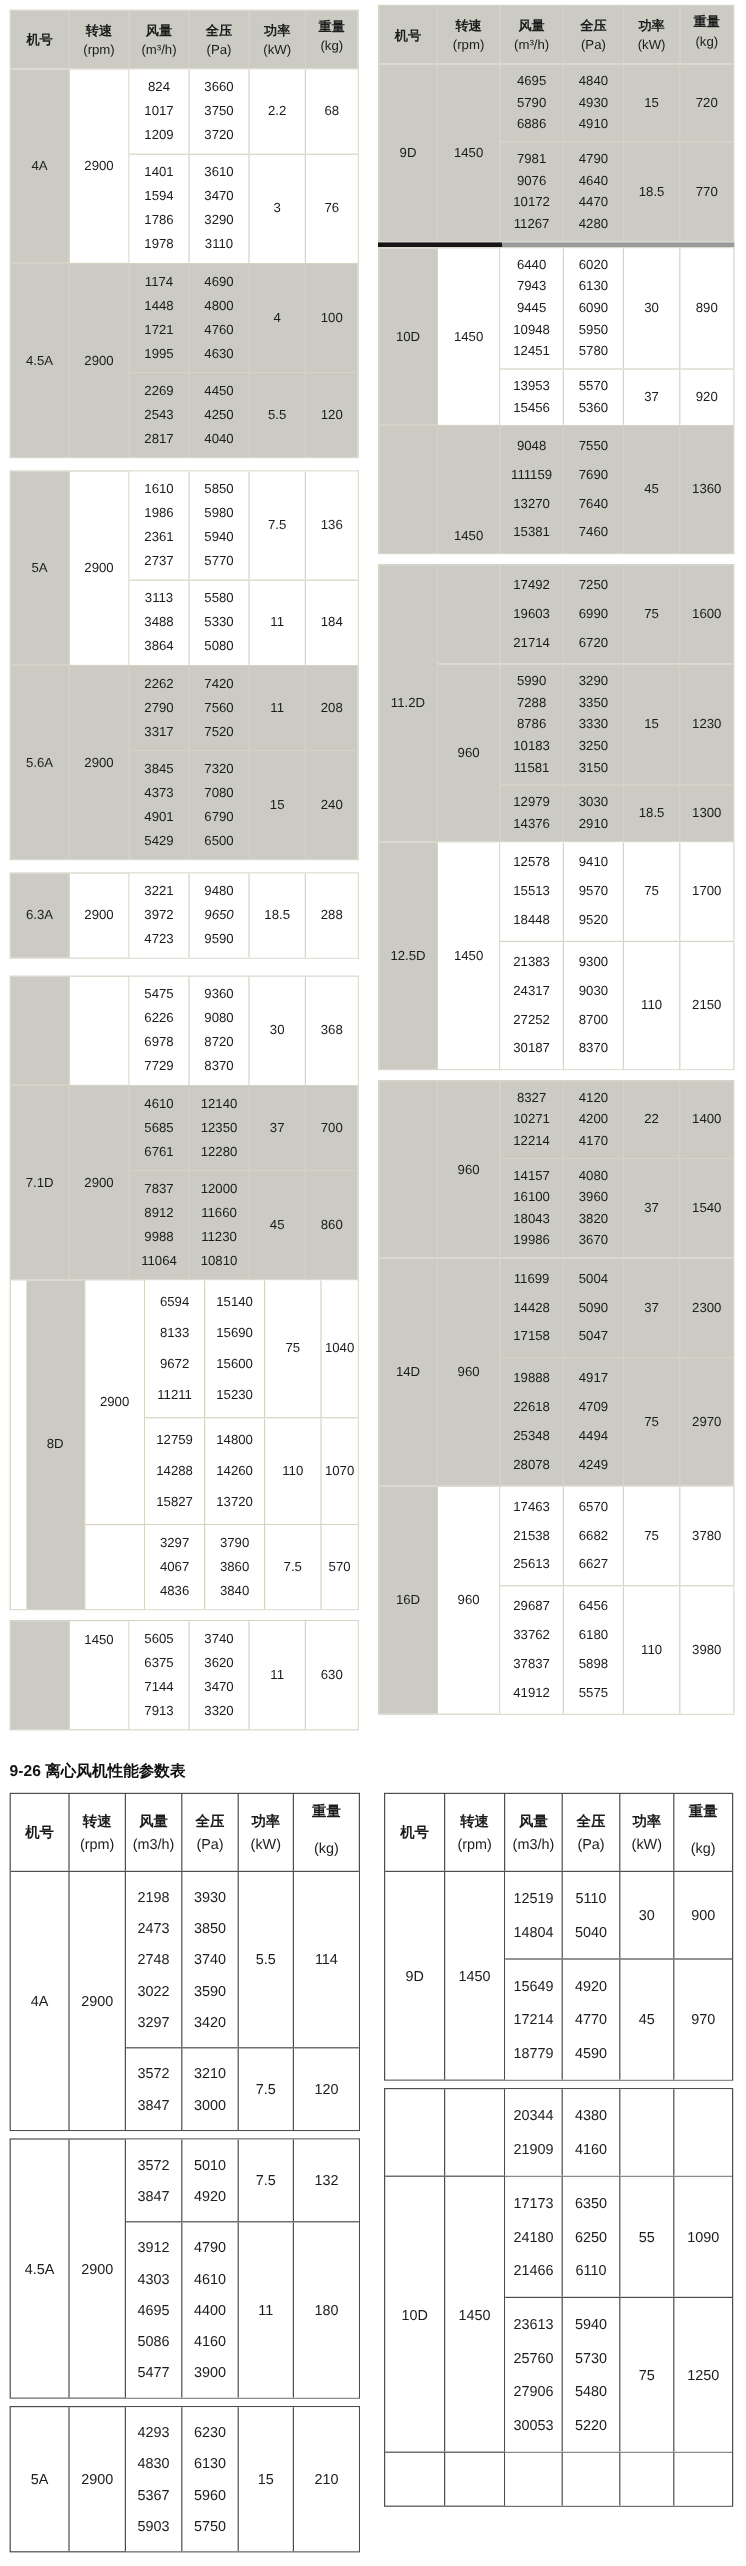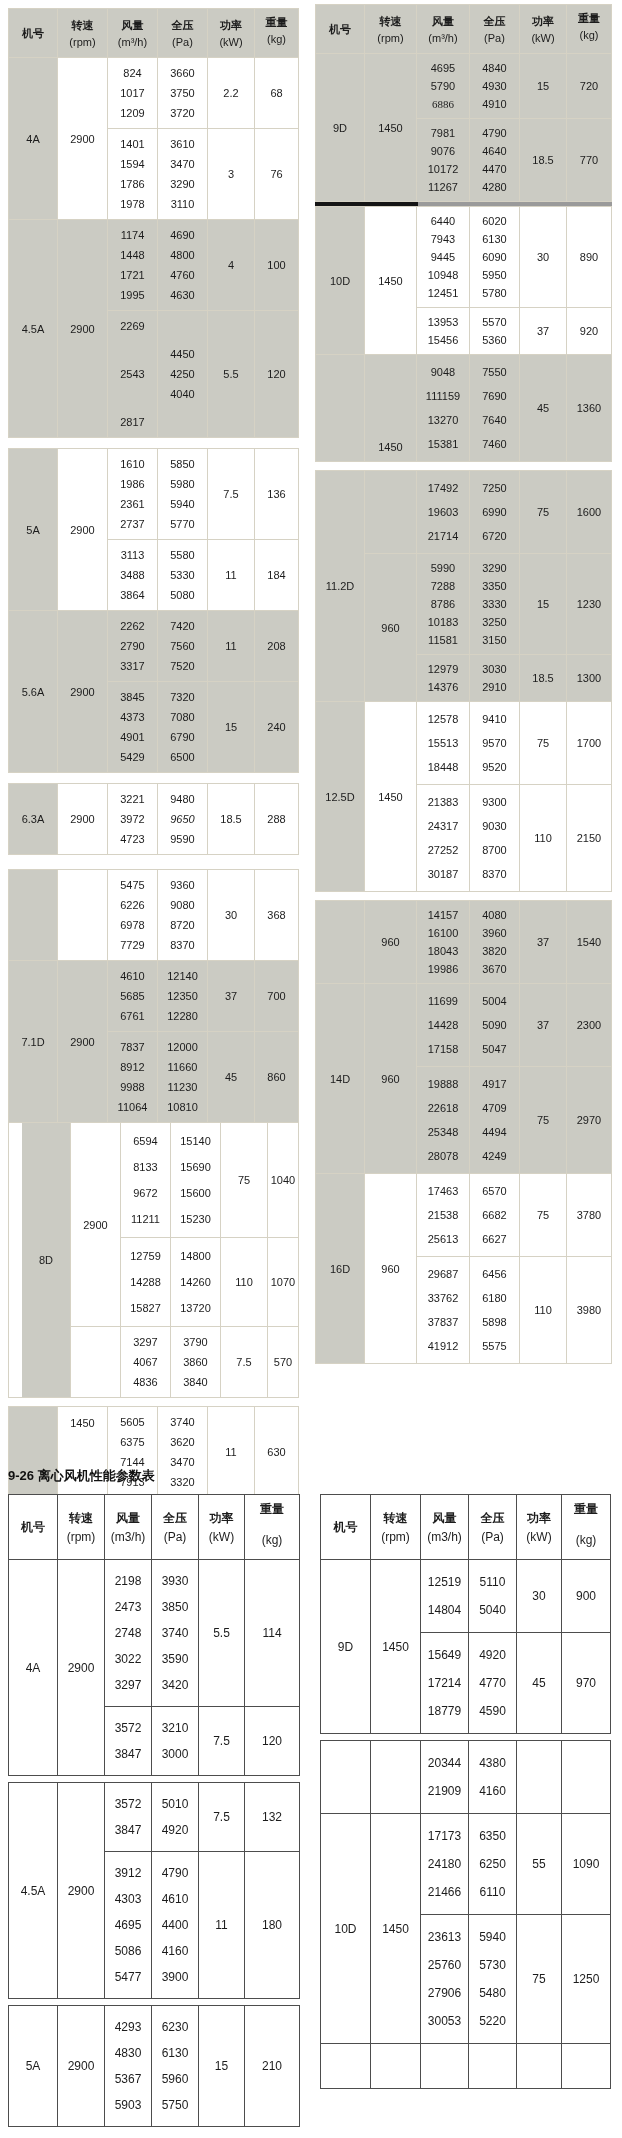--- a/index.html
+++ b/index.html
@@ -142,21 +142,21 @@
                   <div class="col" style="width: 50px; padding: 5px 0px;">
                     <div class="ln" style="height: 20px;">4690</div>
                     <div class="ln" style="height: 20px;">4800</div>
                     <div class="ln" style="height: 20px;">4760</div>
                     <div class="ln" style="height: 20px;">4630</div>
                   </div>
                   <div class="pw" style="width: 47px;">4</div>
                   <div class="wt">100</div>
                 </div>
                 <div class="grp">
-                  <div class="col" style="width: 50px; padding: 5px 0px; gap: 28px;">
+                  <div class="col" style="width: 50px; padding: 5px 0px;">
                     <div class="ln" style="height: 20px;">2269</div>
                     <div class="ln" style="height: 20px;">2543</div>
                     <div class="ln" style="height: 20px;">2817</div>
                   </div>
                   <div class="col" style="width: 50px; padding: 5px 0px;">
                     <div class="ln" style="height: 20px;">4450</div>
                     <div class="ln" style="height: 20px;">4250</div>
                     <div class="ln" style="height: 20px;">4040</div>
                   </div>
                   <div class="pw" style="width: 47px;">5.5</div>
@@ -465,21 +465,21 @@
         <div class="sec sh">
           <div class="mcell" style="width: 49px;">9D</div>
           <div class="rwrap">
             <div class="rblk">
               <div class="rcell" style="width: 52px;">1450</div>
               <div class="grps">
                 <div class="grp">
                   <div class="col" style="width: 53px; padding: 5px 0px;">
                     <div class="ln" style="height: 18px;">4695</div>
                     <div class="ln" style="height: 18px;">5790</div>
-                    <div class="ln" style="height: 18px; font-family: Liberation Serif, serif;">6886</div>
+                    <div class="ln" style="height: 18px;">6886</div>
                   </div>
                   <div class="col" style="width: 50px; padding: 5px 0px;">
                     <div class="ln" style="height: 18px;">4840</div>
                     <div class="ln" style="height: 18px;">4930</div>
                     <div class="ln" style="height: 18px;">4910</div>
                   </div>
                   <div class="pw" style="width: 47px;">15</div>
                   <div class="wt">720</div>
                 </div>
                 <div class="grp">
@@ -675,20 +675,34 @@
         </div>
       </div>
       <div class="gapper" style="height: 8px;"></div>
       <div class="block">
         <div class="sec sh">
           <div class="mcell" style="width: 49px;"></div>
           <div class="rwrap">
             <div class="rblk">
               <div class="rcell" style="width: 52px;">960</div>
               <div class="grps">
+                <div class="grp">
+                  <div class="col" style="width: 53px; padding: 5px 0px;">
+                    <div class="ln" style="height: 18px;">8327</div>
+                    <div class="ln" style="height: 18px;">10271</div>
+                    <div class="ln" style="height: 18px;">12214</div>
+                  </div>
+                  <div class="col" style="width: 50px; padding: 5px 0px;">
+                    <div class="ln" style="height: 18px;">4120</div>
+                    <div class="ln" style="height: 18px;">4200</div>
+                    <div class="ln" style="height: 18px;">4170</div>
+                  </div>
+                  <div class="pw" style="width: 47px;">22</div>
+                  <div class="wt">1400</div>
+                </div>
                 <div class="grp nosh">
                   <div class="col" style="width: 53px; padding: 5px 0px;">
                     <div class="ln" style="height: 18px;">14157</div>
                     <div class="ln" style="height: 18px;">16100</div>
                     <div class="ln" style="height: 18px;">18043</div>
                     <div class="ln" style="height: 18px;">19986</div>
                   </div>
                   <div class="col" style="width: 50px; padding: 5px 0px;">
                     <div class="ln" style="height: 18px;">4080</div>
                     <div class="ln" style="height: 18px;">3960</div>

